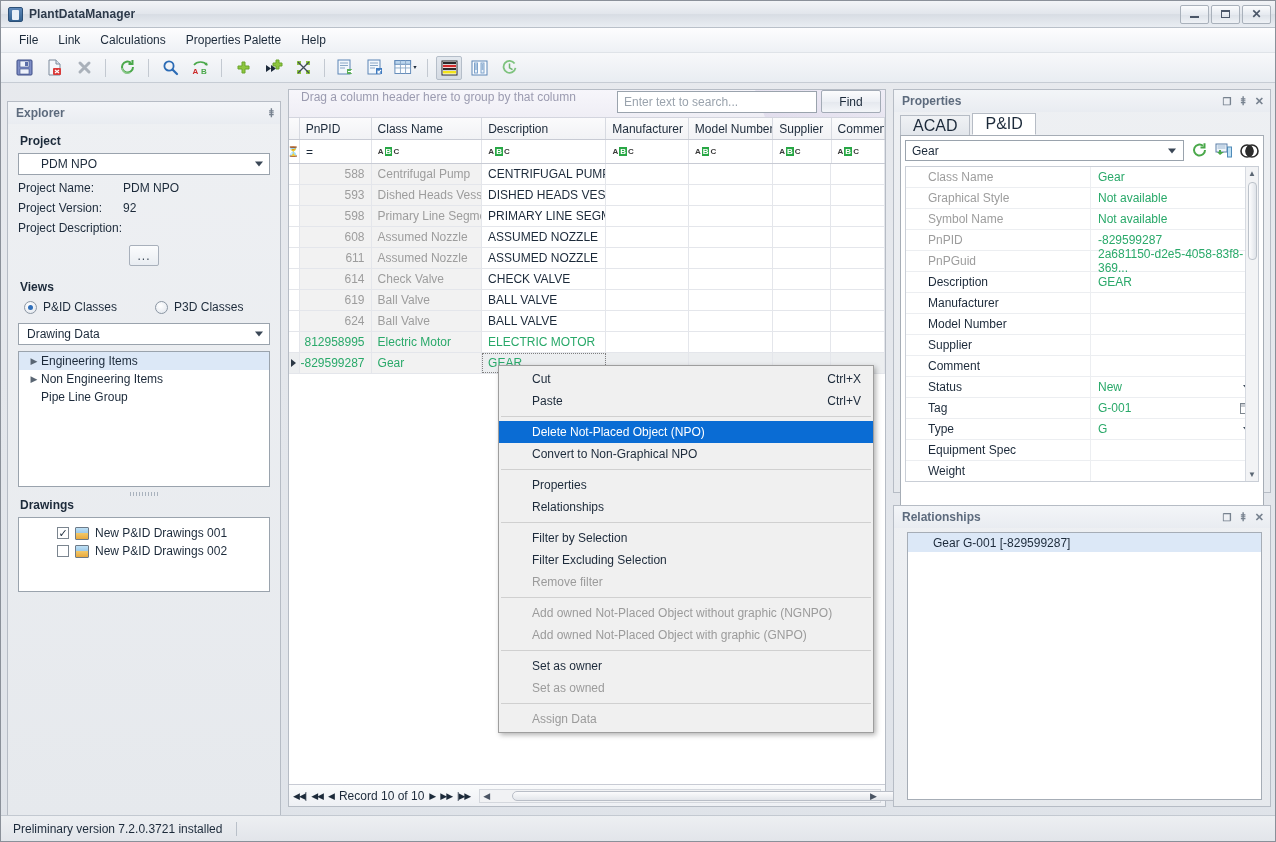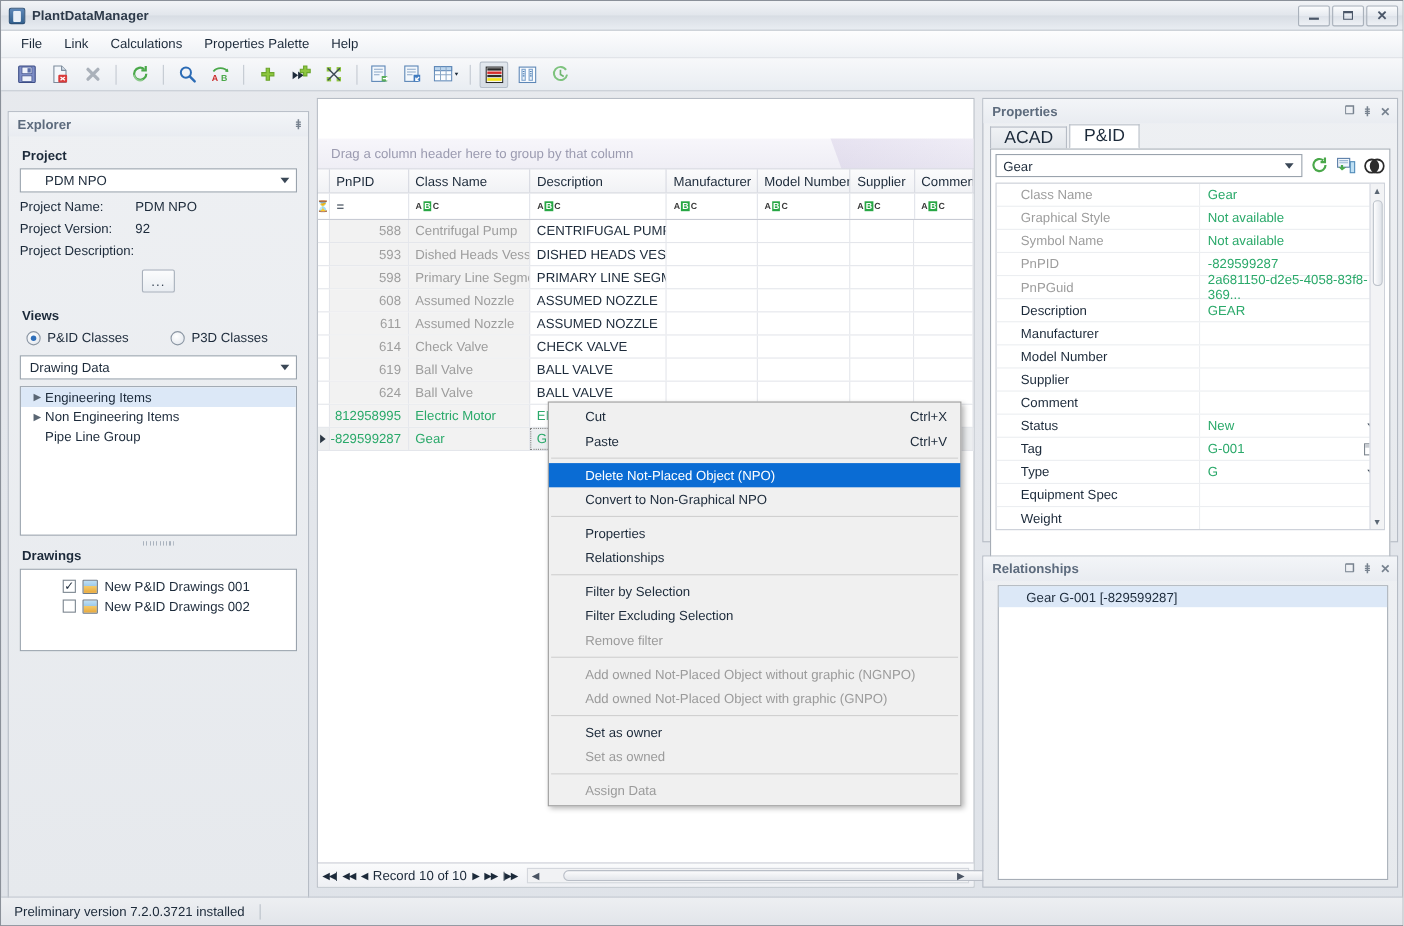--- a/index.html
+++ b/index.html
@@ -147,22 +147,22 @@
     background: linear-gradient(180deg,#bfe0f4 0%,#9cc9ea 45%,#f3c969 46%,#e8a93d 100%);
   }
 
   
   .gridpanel {
     position:absolute; left:287px; top:88px; width:598px; height:718px;
     background:#ffffff; border:1px solid #b6bcc5;
   }
   .grid-top {
     height:28px; background: linear-gradient(180deg,#f7f6fb 0%,#efeef5 100%);
-    border-bottom:1px solid #d3d5de; display:flex; align-items:center; padding:0 4px;
-    position:relative; overflow:hidden;margin-top:36px;
+    border-bottom:1px solid #d3d5de; display:flex; align-items:flex-start; padding:0 4px;
+    position:relative; overflow:hidden;
   }
   .grid-top:before{
     content:""; position:absolute; right:-20px; top:-30px; width:140px; height:90px;
     background: linear-gradient(120deg, rgba(168,150,200,.20), rgba(140,120,190,.05));
     transform: rotate(-20deg);
   }
   .group-hint { color:#9b9bb0; font-size:12px; padding-left:8px; }
   .search-wrap { margin-left:auto; display:flex; align-items:center; gap:4px; z-index:2;}
   .search-input {
     width:200px; height:22px; background:#fff; border:1px solid #9aa3ad;
@@ -519,20 +519,24 @@
           <span class="dwg-icon"></span>
           <span>New P&amp;ID Drawings 002</span>
         </div>
       </div>
     </div>
   </div>
 
   <div class="gridpanel">
     <div class="grid-top">
       <div class="group-hint">Drag a column header here to group by that column</div>
+      <div class="search-wrap">
+        <input class="search-input" type="text" placeholder="Enter text to search..." style="">
+        <div class="find-btn">Find</div>
+      </div>
     </div>
 
     <div class="ghead">
       <div class="gh" style="width:11px;padding:0;"></div>
       <div class="gh" style="width:74px;">PnPID</div>
       <div class="gh" style="width:114px;">Class Name</div>
       <div class="gh" style="width:128px;">Description</div>
       <div class="gh" style="width:85px;">Manufacturer</div>
       <div class="gh" style="width:87px;">Model Number</div>
       <div class="gh" style="width:60px;">Supplier</div>

